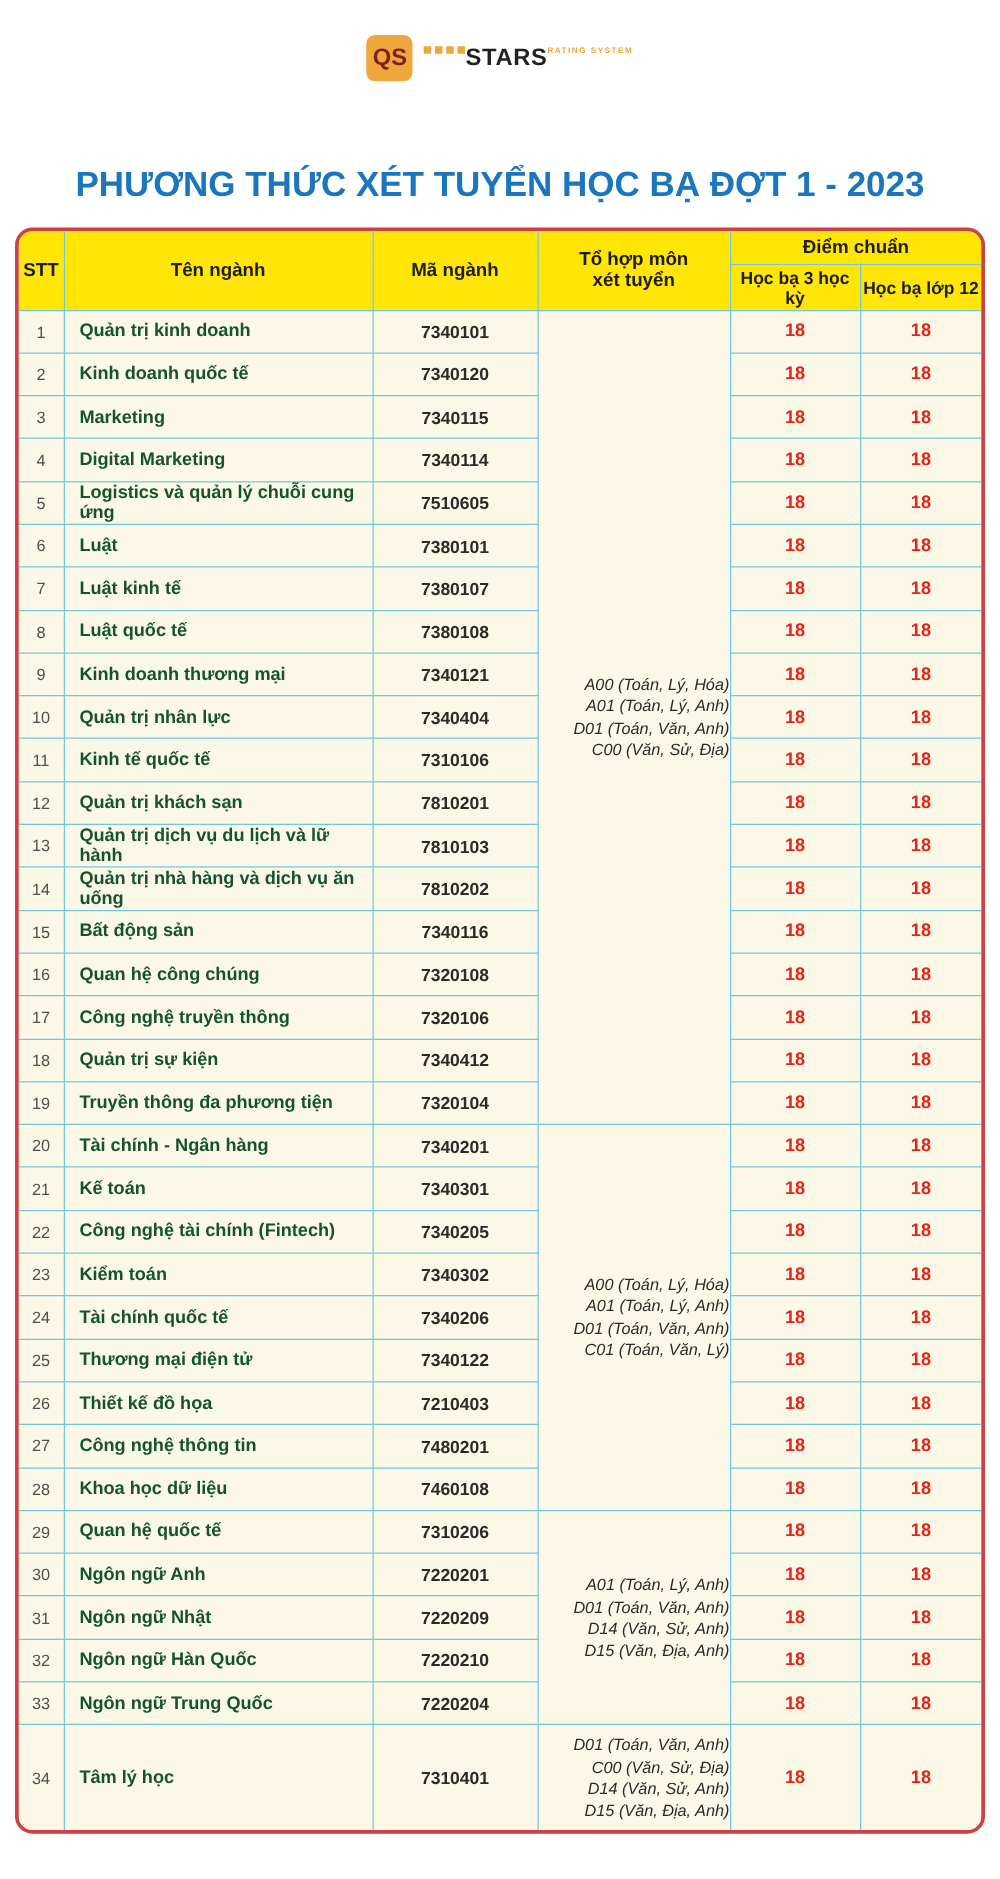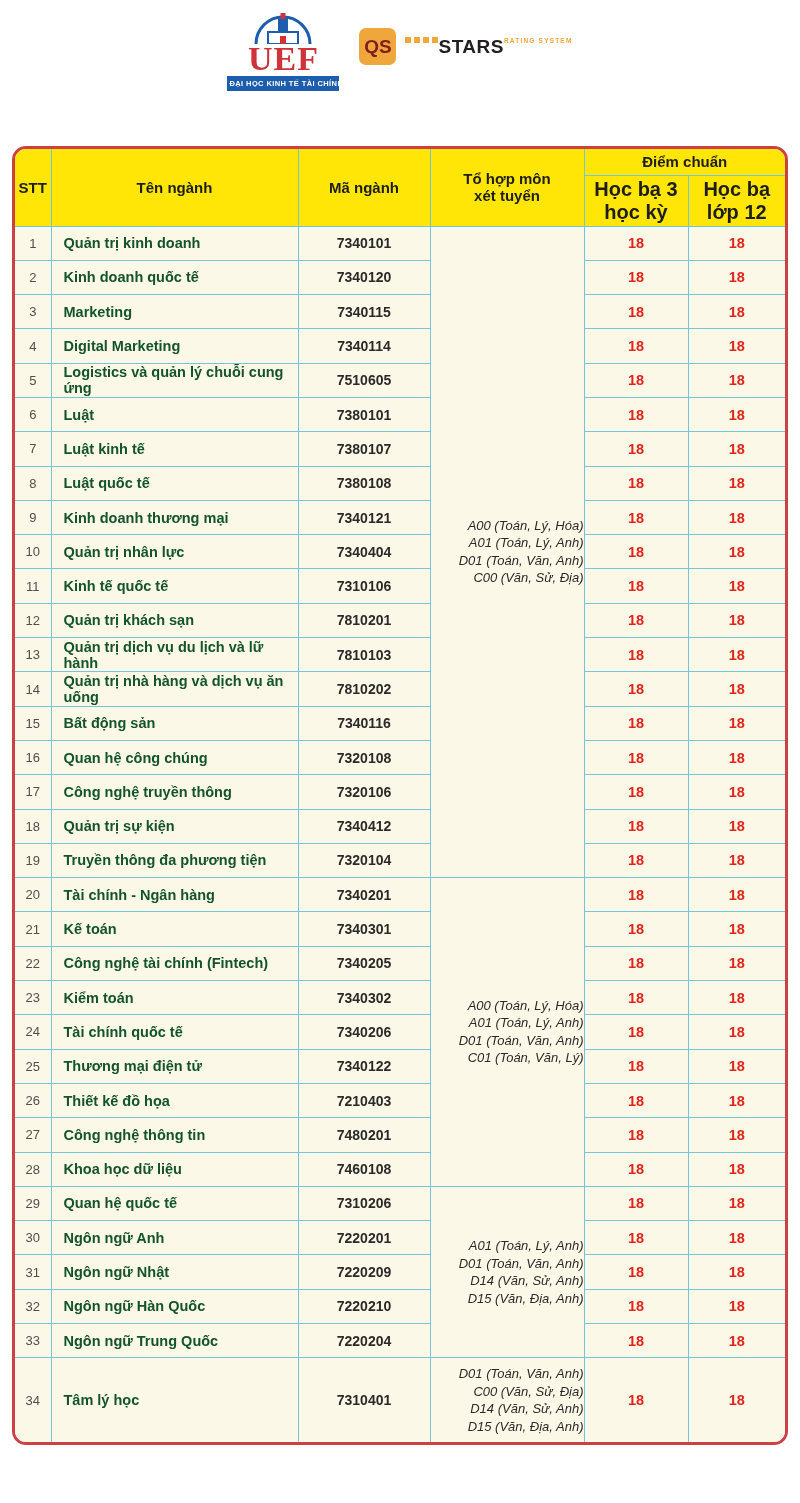--- a/index.html
+++ b/index.html
@@ -58,65 +58,55 @@
     border-bottom: 1.5px solid #74c7db;
     vertical-align: middle;
   }
   th:last-child, td:last-child { border-right: none; }
   tr.last-row td { border-bottom: none; }
   thead th {
     background: #ffe607; color: #1d1d1b; font-weight: bold;
     font-size: 15px; text-align: center; padding: 2px;
   }
   thead tr.top th { height: 26px; }
-  thead tr.sub th { height: 27px; font-size: 20px; }
+  thead tr.sub th { height: 27px; font-size: 14px; }
   th.combo-h { white-space: pre-line; line-height: 17px; }
   tbody td { height: 34.3px; background: #fbf8e7; }
   td.stt  { color: #4f4f4f; font-size: 13px; text-align: center; }
   td.name { color: #14532d; font-weight: bold; font-size: 14.5px; text-align: left; padding-left: 12px; }
   td.code { color: #2b2a29; font-weight: bold; font-size: 14px; text-align: center; }
   td.combo {
     color: #2b2a29; font-style: italic; font-size: 13px; line-height: 17.5px;
     text-align: right; padding-left: 13px; white-space: pre-line;
   }
   td.score { color: #e1251b; font-weight: bold; font-size: 14.5px; text-align: center; }
   tr.last-row td { height: 84px; }
 </style>
 </head>
 <body>
 
 <header class="logos">
-  <div class="uef">
-    <svg class="uef-arch" width="62" height="34" viewBox="0 0 62 34">
-      <path d="M4 34 A 27 27 0 0 1 58 34" fill="none" stroke="#1d5dad" stroke-width="3"></path>
-      <rect x="26" y="8" width="10" height="26" fill="#1d5dad"></rect>
-      <rect x="28.5" y="3" width="5" height="6" fill="#cf3339"></rect>
-      <rect x="16" y="22" width="30" height="12" fill="#ffffff" stroke="#1d5dad" stroke-width="2"></rect>
-      <rect x="28" y="26" width="6" height="8" fill="#cf3339"></rect>
-    </svg>
-    <div class="uef-text">UEF</div>
-    <div class="uef-banner">ĐẠI HỌC KINH TẾ TÀI CHÍNH</div>
-  </div>
   <div class="qs">
     <div class="qs-badge">QS</div>
     <div class="qs-right">
       <div class="qs-squares">
         <span></span>
           <span></span>
           <span></span>
           <span></span>
       </div>
       <div class="qs-name">STARS</div>
       <div class="qs-sub">RATING SYSTEM</div>
     </div>
   </div>
 </header>
 
 <h1 class="title">
   <br>
+  <span>PHƯƠNG THỨC XÉT TUYỂN HỌC BẠ ĐỢT 1 - 2023</span>
 </h1>
 
 <div class="table-wrap">
   <table>
     <colgroup>
       <col class="c-stt">
         <col class="c-name">
         <col class="c-code">
         <col class="c-combo">
         <col class="c-s1">

